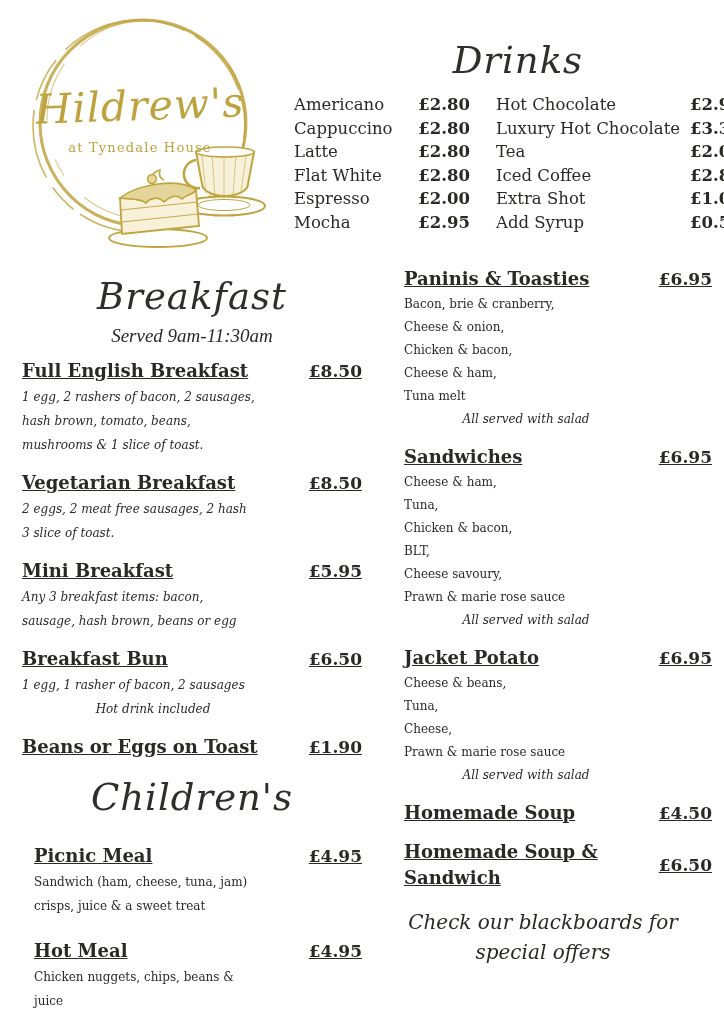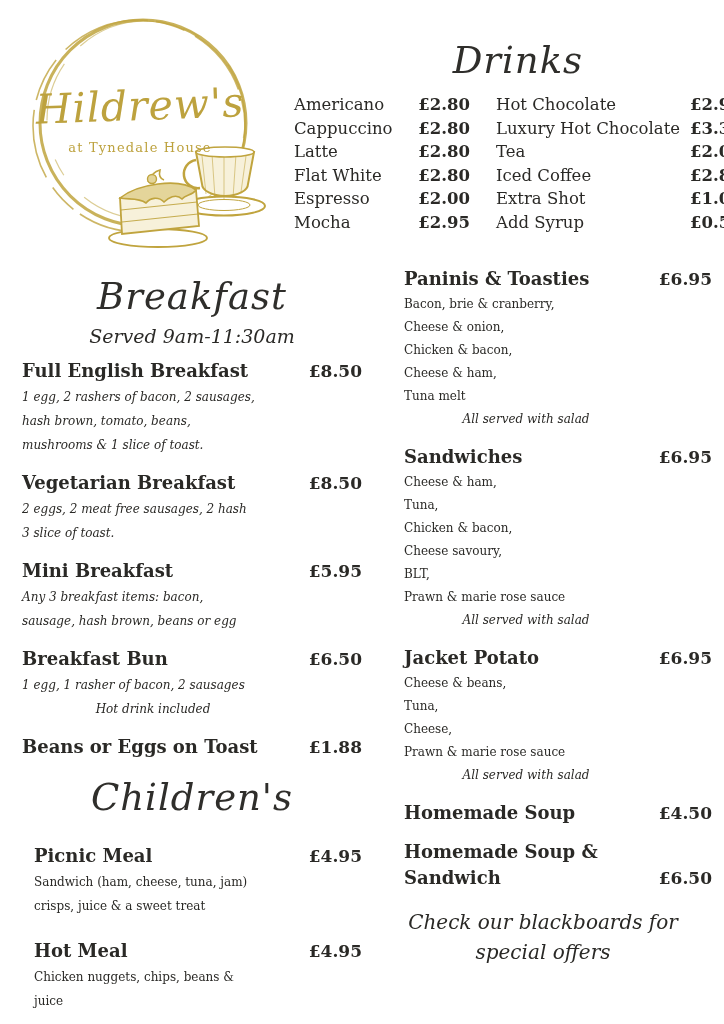--- a/index.html
+++ b/index.html
@@ -35,28 +35,29 @@
   .drink-name { font-size:16.5px; line-height:22.5px; white-space:nowrap; }
   .drink-price { font-size:16.5px; line-height:22.5px; font-weight:bold; text-align:right; }
 
   
   .main { display:flex; padding:0 12px 0 22px; gap:42px; margin-top:10px; }
   .col-left  { width:340px; flex:0 0 340px; }
   .col-right { width:308px; flex:0 0 308px; }
   .section-sub {
     text-align:center; font-style:italic; font-size:19px; line-height:24px;
     margin:2px 0 10px 0;
+    font-family:Liberation Serif, serif;
   }
   .col-left .script-title { line-height:50px; }
   .children-title { margin-top:12px; margin-bottom:6px; }
   .lunch-title { margin-bottom:6px; }
   .breakfast-title { margin-top:6px; }
 
   .menu-item { margin-bottom:13px; }
-  .item-head { display:flex; justify-content:space-between; align-items:flex-end; line-height:26px; }
+  .item-head { display:flex; justify-content:space-between; align-items:center; line-height:26px;text-decoration:underline; }
   .item-name { font-weight:bold; font-size:18px; }
   .item-price { font-weight:bold; font-size:17px; }
   .item-desc { margin-top:1px; }
   .desc-line { font-size:12px; line-height:24px; }
   .col-right .desc-line { line-height:23px; }
   .desc-line.em { font-style:italic; }
   .desc-line.center { text-align:center; padding-right:64px; }
   .col-left .desc-line.center { padding-right:78px; }
 
   .children-items .menu-item { margin-bottom:12px;margin-top:20px; }
@@ -208,21 +209,21 @@
       <span class="item-price">£6.50</span>
     </div>
     <div class="item-desc">
               <div class="desc-line em">1 egg, 1 rasher of bacon, 2 sausages</div>
               <div class="desc-line em center">Hot drink included</div>
             </div>
   </div>
           <div class="menu-item">
     <div class="item-head">
       <span class="item-name">Beans or Eggs on Toast</span>
-      <span class="item-price">£1.88</span>
+      <span class="item-price">£1.90</span>
     </div>
 
   </div>
         </div>
 
       <div class="script-title children-title">Children's</div>
       <div class="children-items" style="padding-left:12px">
           <div class="menu-item">
     <div class="item-head">
       <span class="item-name">Picnic Meal</span>
@@ -264,22 +265,22 @@
   </div>
           <div class="menu-item">
     <div class="item-head">
       <span class="item-name">Sandwiches</span>
       <span class="item-price">£6.95</span>
     </div>
     <div class="item-desc">
               <div class="desc-line">Cheese &amp; ham,</div>
               <div class="desc-line">Tuna,</div>
               <div class="desc-line">Chicken &amp; bacon,</div>
+              <div class="desc-line">BLT,</div>
               <div class="desc-line">Cheese savoury,</div>
-              <div class="desc-line">BLT,</div>
               <div class="desc-line">Prawn &amp; marie rose sauce</div>
               <div class="desc-line em center">All served with salad</div>
             </div>
   </div>
           <div class="menu-item">
     <div class="item-head">
       <span class="item-name">Jacket Potato</span>
       <span class="item-price">£6.95</span>
     </div>
     <div class="item-desc">

